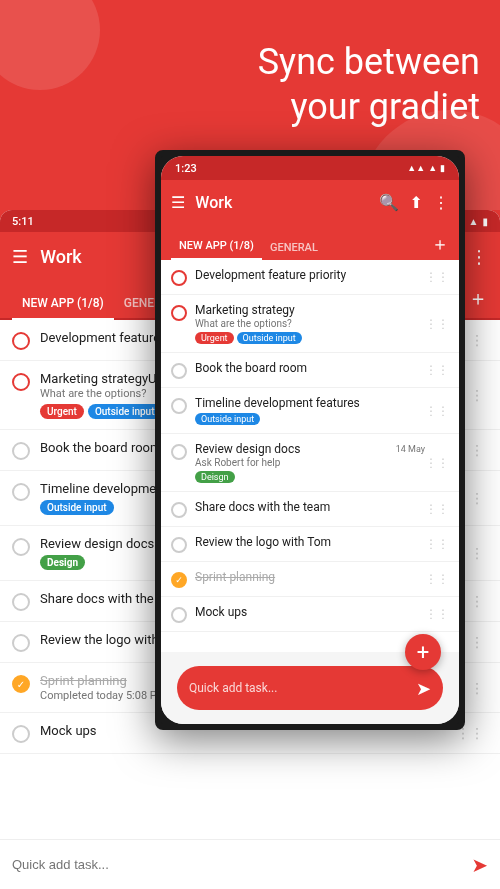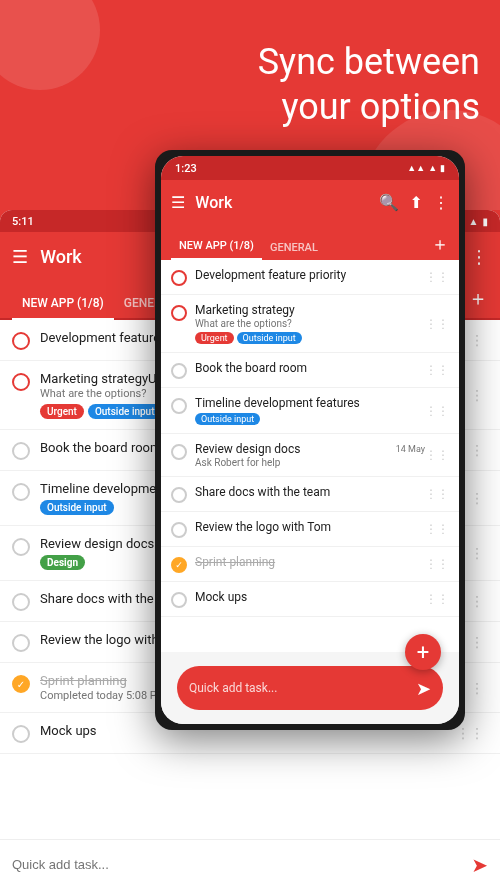--- a/index.html
+++ b/index.html
@@ -237,21 +237,21 @@
     }
 
     
     .phone-overlay {
       position: absolute;
       top: 150px;
       left: 155px;
       width: 310px;
       height: 580px;
       background: #1a1a1a;
-      border-radius: 17px;
+      border-radius: 8px;
       box-shadow: 0 10px 40px rgba(0,0,0,0.5);
       overflow: hidden;
       border: 6px solid #1a1a1a;
       z-index: 10;
     }
     .phone-inner {
       background: white;
       height: 100%;
       border-radius: 22px;
       overflow: hidden;
@@ -431,21 +431,21 @@
     }
   </style>
 </head>
 <body>
 
 <div class="hero">
   <div class="hero-circle-left"></div>
   <div class="hero-circle-right"></div>
   <h1>
     <span>Sync between</span><br>
-    <span>your options</span>
+    <span>your gradiet</span>
   </h1>
 </div>
 
 <div class="tablet-container">
 
   <div class="tablet-status-bar">
     <span class="status-left">5:11</span>
     <div class="status-right">
       <span class="status-icon">▲▲▲</span>
       <span class="status-icon">▲</span>
@@ -630,20 +630,23 @@
           </div>
         </div>
         <span class="phone-drag">⋮⋮</span>
       </div>
 
       <div class="phone-task-item">
         <div class="phone-circle"></div>
         <div class="phone-task-content">
           <div class="phone-task-title">Review design docs</div>
           <div class="phone-task-sub">Ask Robert for help</div>
+          <div class="phone-tags">
+            <span class="phone-tag phone-tag-green">Deisgn</span>
+          </div>
         </div>
         <span class="phone-date">14 May</span>
         <span class="phone-drag">⋮⋮</span>
       </div>
 
       <div class="phone-task-item">
         <div class="phone-circle"></div>
         <div class="phone-task-content">
           <div class="phone-task-title">Share docs with the team</div>
         </div>

